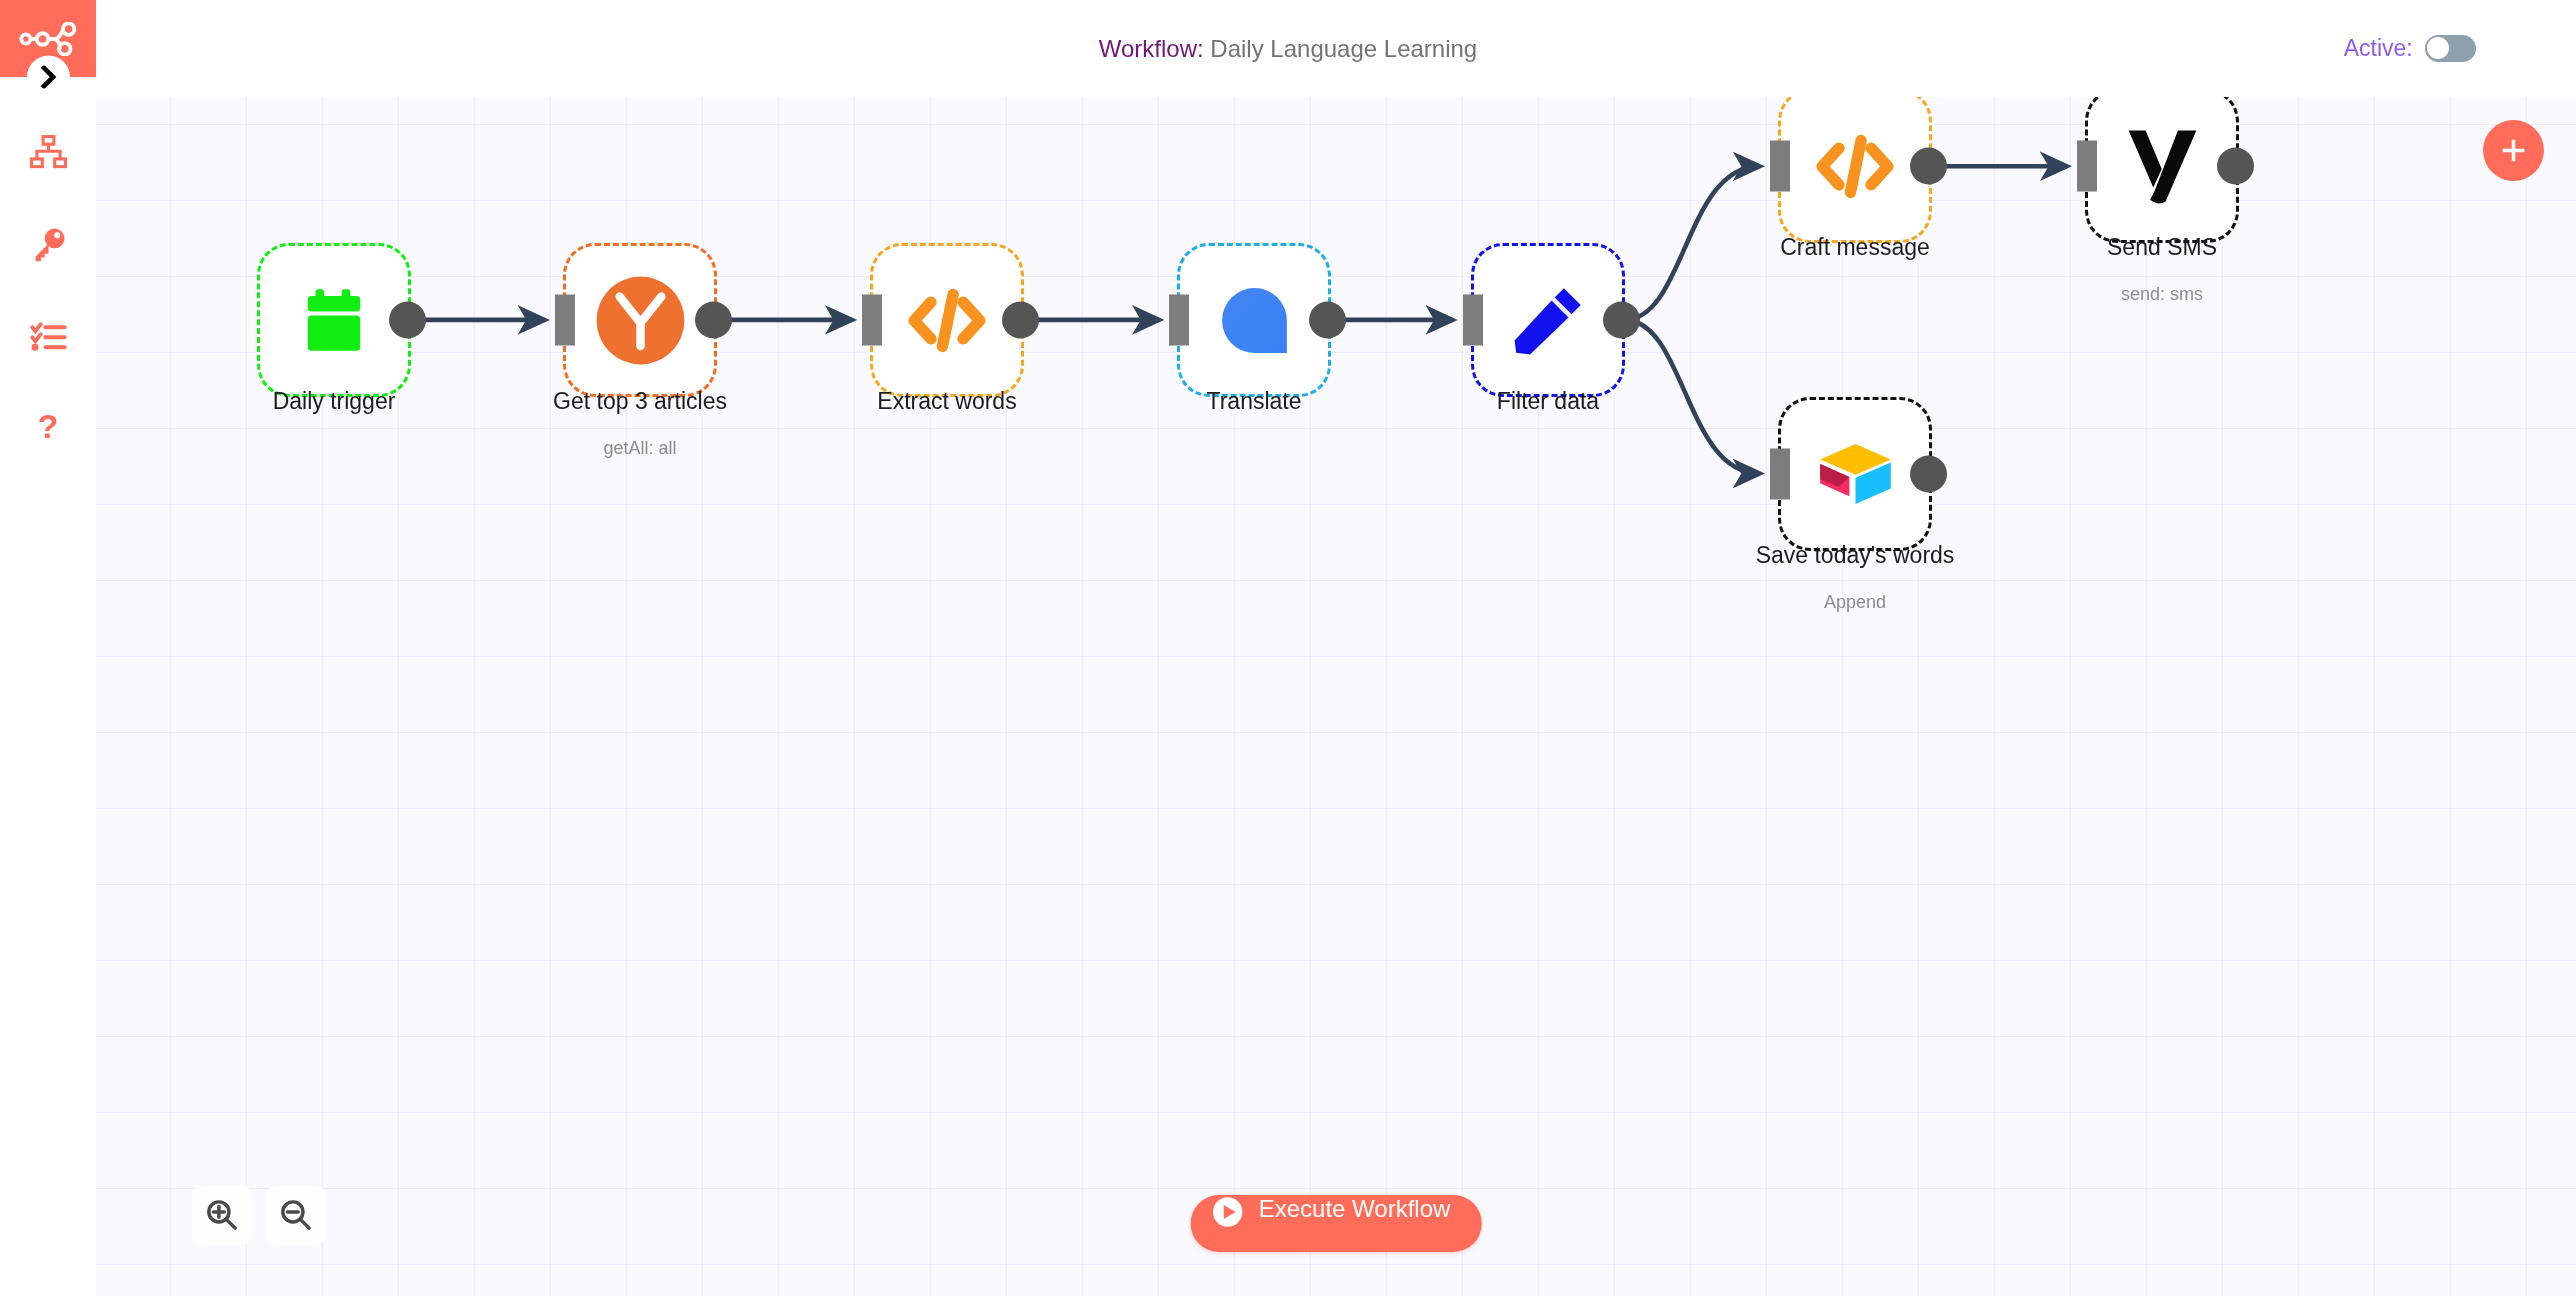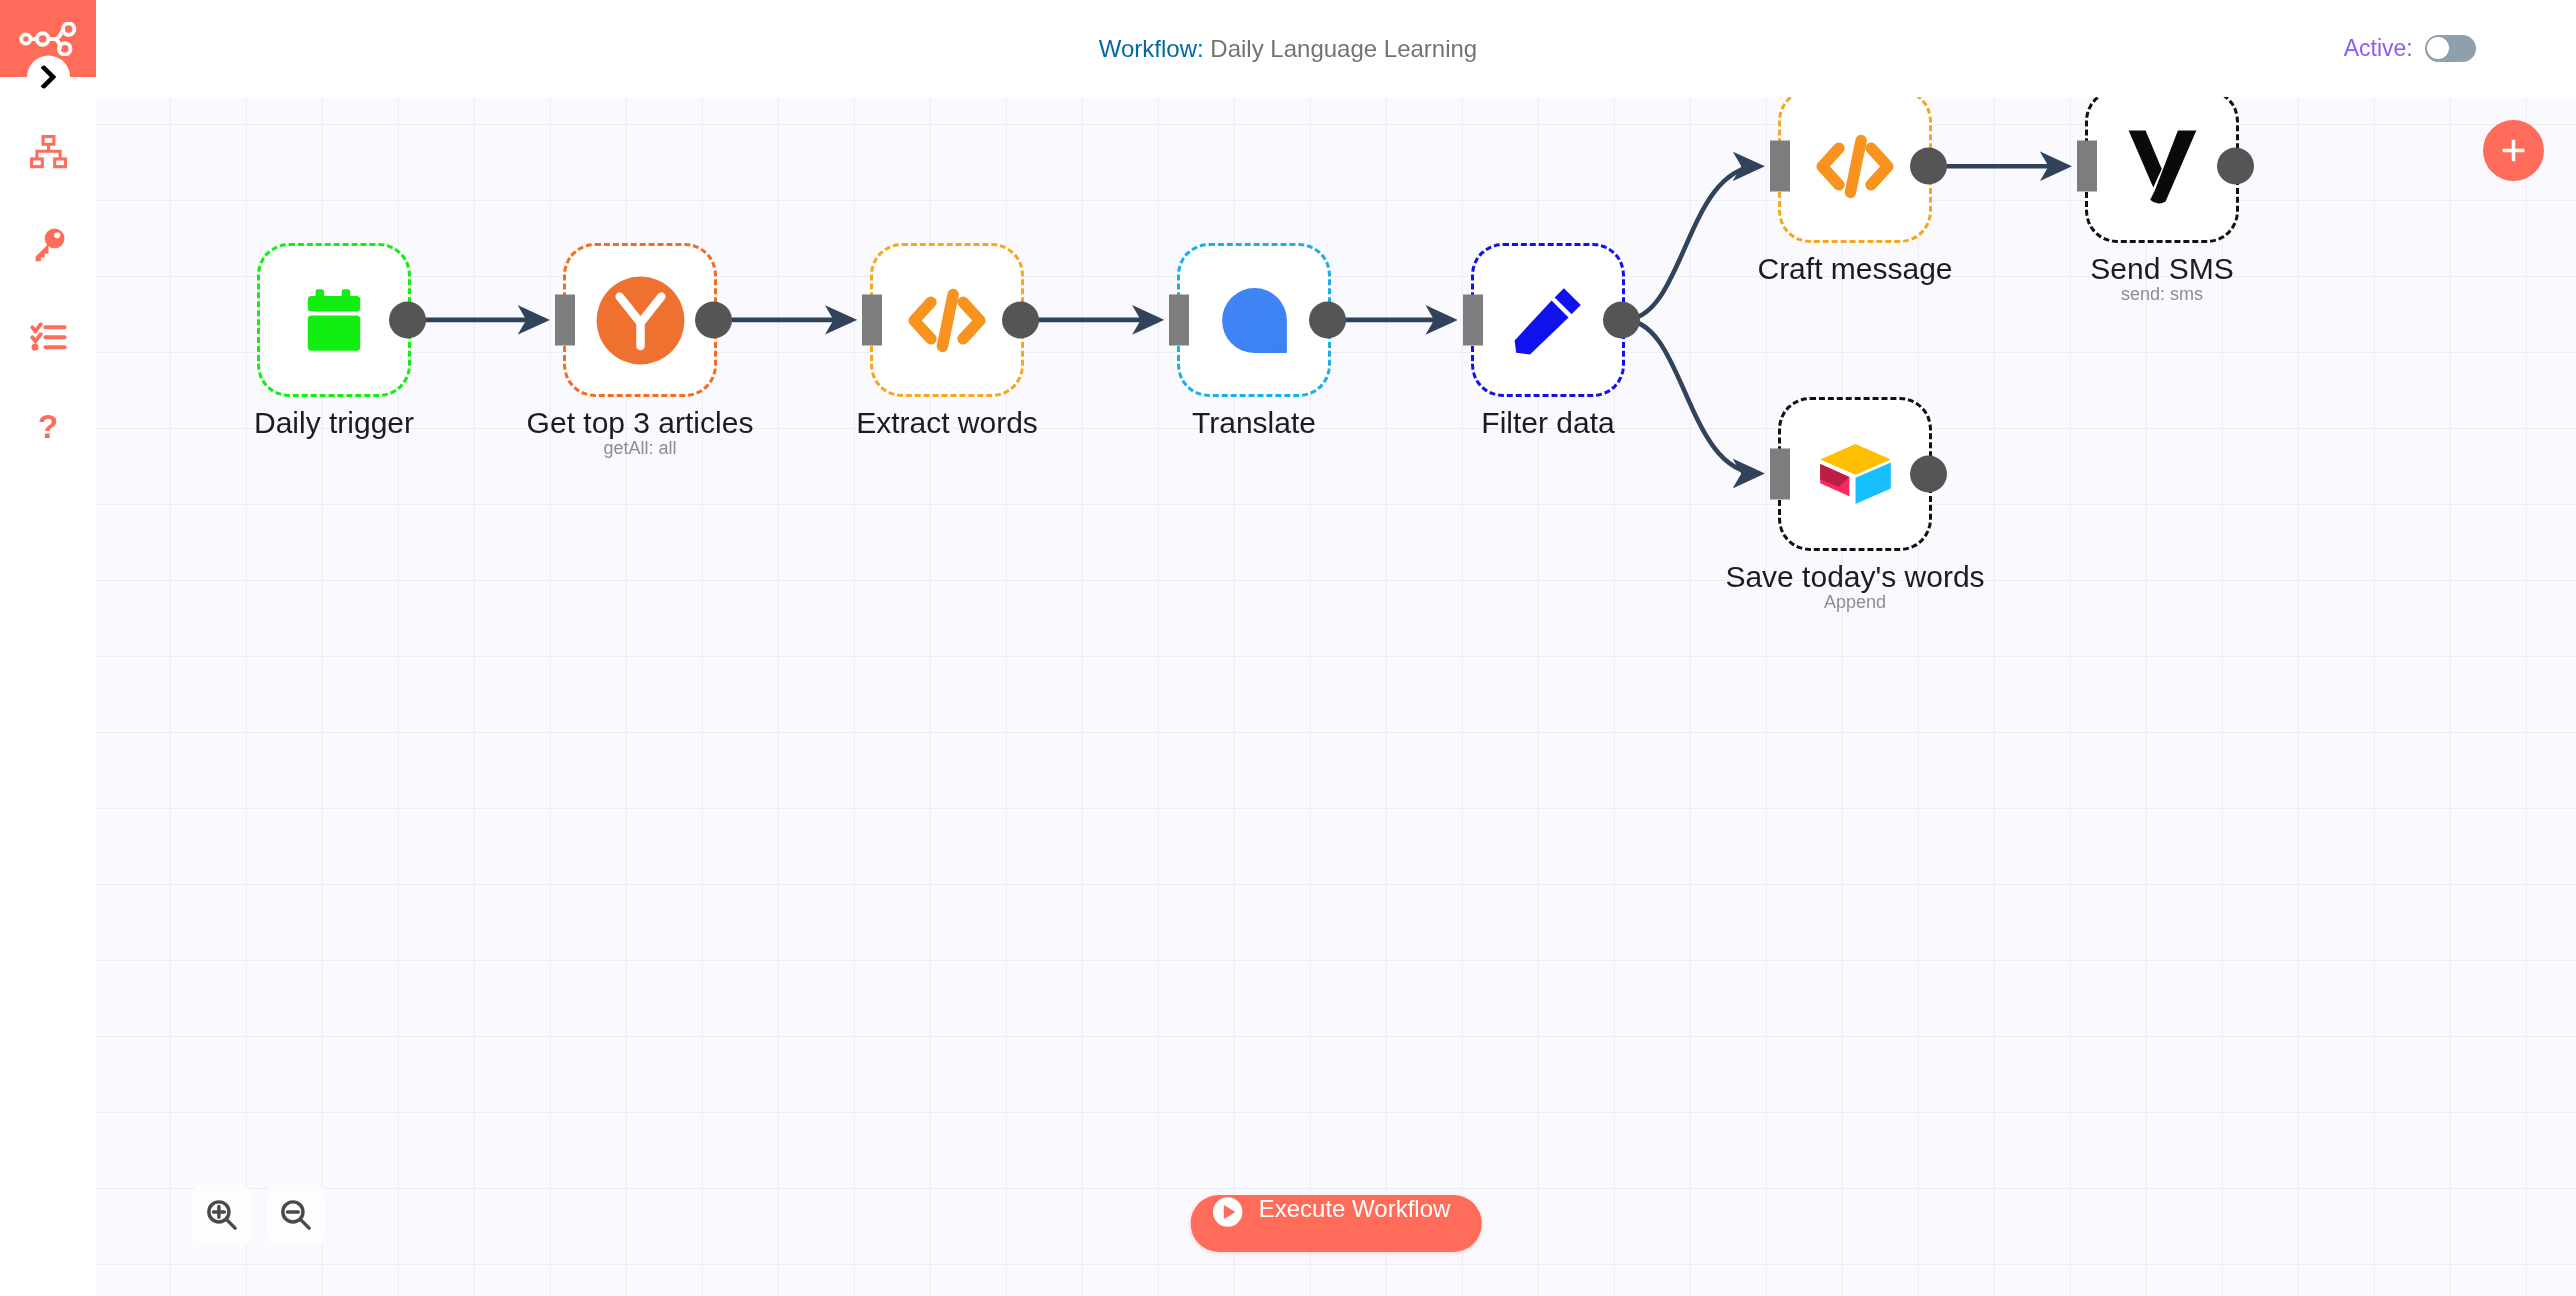--- a/index.html
+++ b/index.html
@@ -18,21 +18,21 @@
     position: absolute; left: 0; top: 0;
     width: 2576px; height: 97px;
     background: #ffffff;
     z-index: 40;
   }
   .header-title {
     position: absolute; left: 0; top: 0; width: 2576px;
     text-align: center; line-height: 97px;
     font-size: 24px; color: #1a1a1a; white-space: nowrap;
   }
-  .header-title .wf-label { color: #0369a1; }
+  .header-title .wf-label { color: #701a75; }
   .header-title .wf-name { color: #737373; }
 
   .active-wrap {
     position: absolute; right: 100px; top: 0; height: 97px;
     display: flex; align-items: center; gap: 12.3px;
   }
   .active-label { font-size: 23px; color: #8b5cf6; }
   .toggle {
     position: relative; width: 51px; height: 27px;
     border-radius: 14px; background: #8FA0AD;
@@ -95,23 +95,23 @@
   .node-box {
     position: relative;
     width: 154px; height: 154px;
     background: #ffffff;
     border-radius: 32px;
     border: 3.1px dashed #999;
     display: flex; align-items: center; justify-content: center;
     cursor: pointer;
   }
   .node-title {
-    position: absolute; left: 50%; top: 163px;
+    position: absolute; left: 50%; top: 145px;
     transform: translateX(-50%);
-    font-size: 30px; color: #1c1c1c; white-space: nowrap;
+    font-size: 23px; color: #1c1c1c; white-space: nowrap;
     text-align: center;
   }
   .node-sub {
     position: absolute; left: 50%; top: 195px;
     transform: translateX(-50%);
     font-size: 18px; color: #8d8d8d; white-space: nowrap;
     text-align: center;
   }
   .port-in {
     position: absolute; left: -10.8px; top: 50%;

